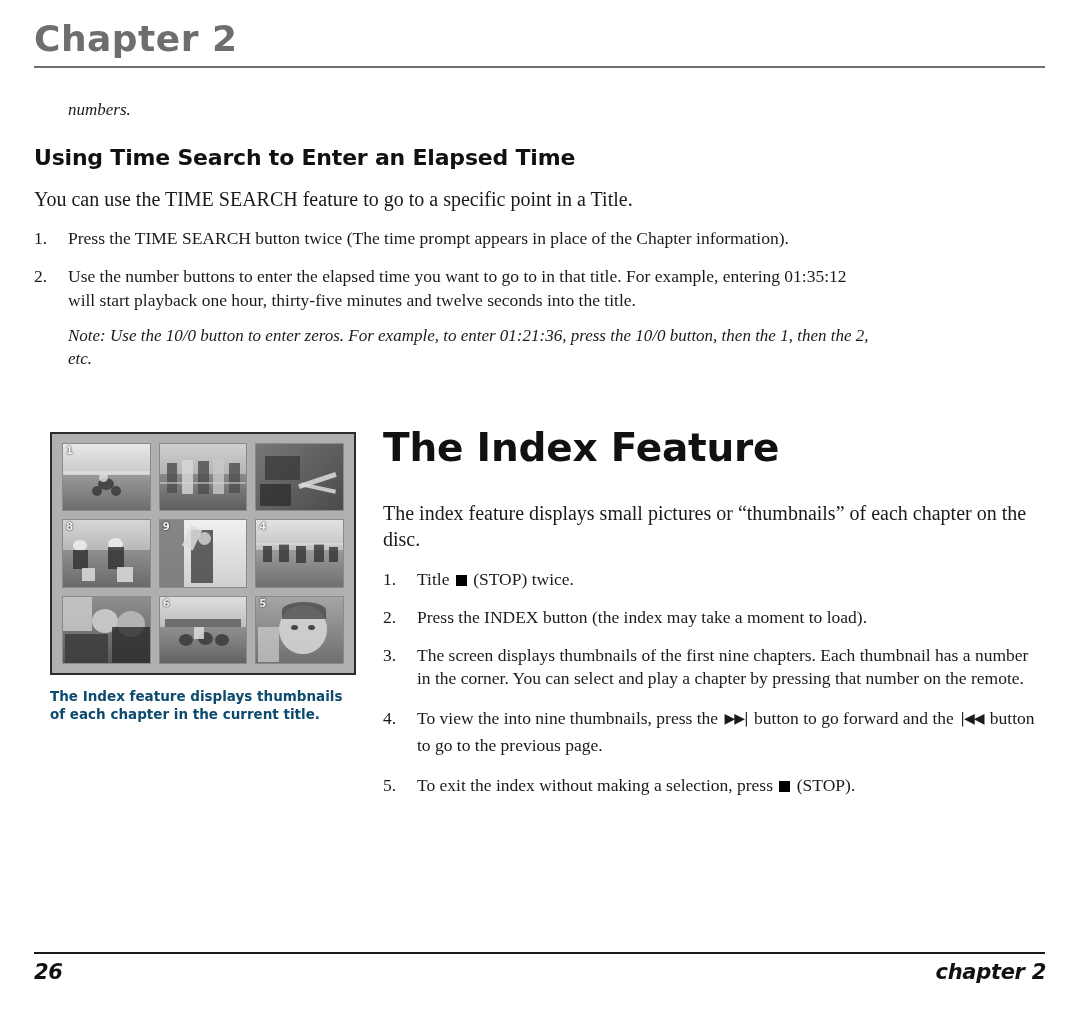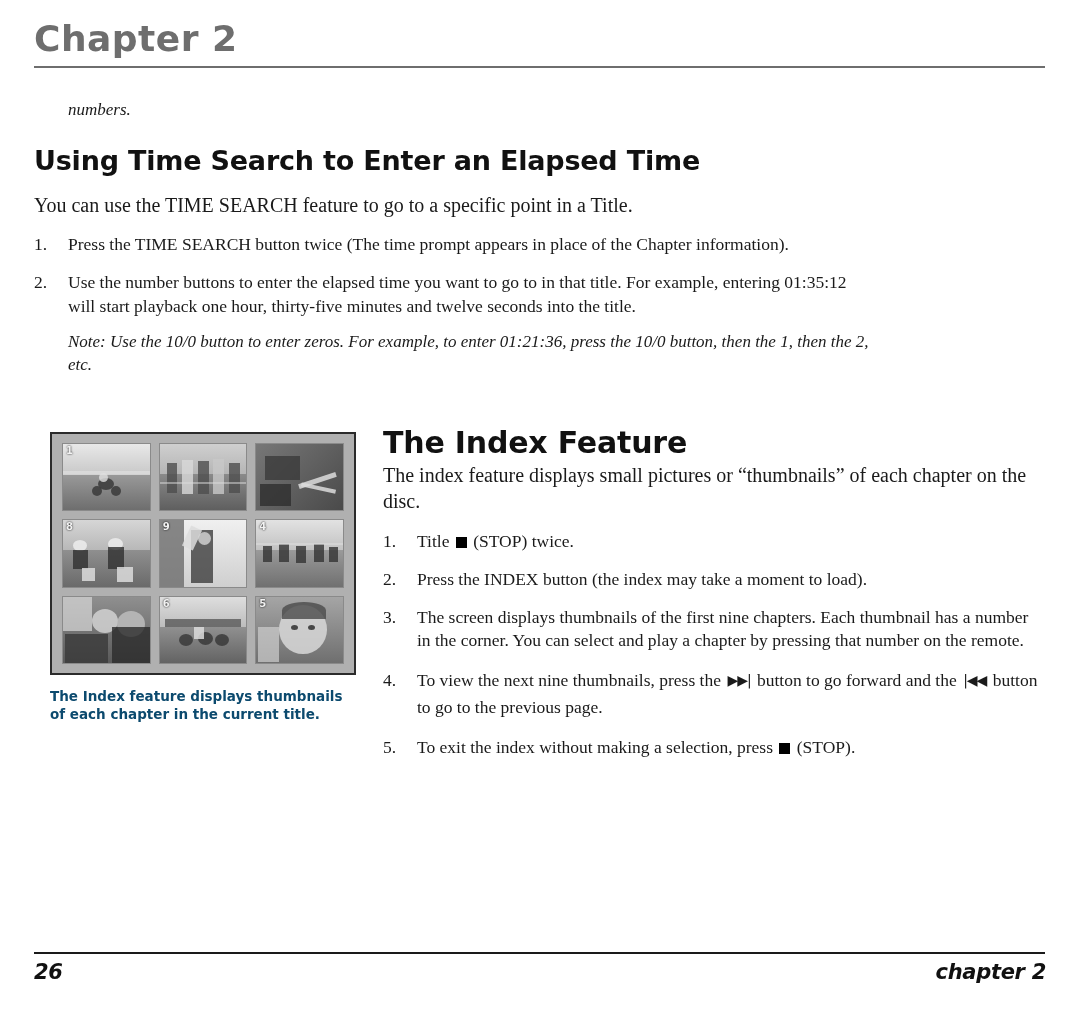--- a/index.html
+++ b/index.html
@@ -52,21 +52,21 @@
   
   #section-time-search {
     position: absolute;
     left: 34px;
     top: 145px;
     width: 840px;
   }
   .section-heading {
     font-family: "DejaVu Sans", sans-serif;
     font-weight: bold;
-    font-size: 27px;
+    font-size: 22px;
     color: #111111;
     margin: 0 0 16px 0;
     letter-spacing: -0.2px;
   }
   .body-para {
     font-size: 20px;
     line-height: 1.32;
     margin: 0 0 15px 0;
   }
 
@@ -179,22 +179,22 @@
   .lt { position:absolute; background:#dcdcdc; opacity:.85; }
 
   
   #section-index {
     position: absolute;
     left: 383px;
     top: 425px;
     width: 663px;
   }
   #section-index .section-heading {
-    font-size: 30px;
-    margin-bottom: 2px;
+    font-size: 39px;
+    margin-bottom: 30px;
   }
   .glyph-stop {
     display: inline-block;
     width: 11px;
     height: 11px;
     background: #000;
     vertical-align: -1px;
     margin: 0 2px;
   }
   .glyph-skip {
@@ -391,21 +391,21 @@
     <li>
       <span class="li-num">2.</span>
       <span>Press the INDEX button (the index may take a moment to load).</span>
     </li>
     <li>
       <span class="li-num">3.</span>
       <span>The screen displays thumbnails of the first nine chapters. Each thumbnail has a number in the corner. You can select and play a chapter by pressing that number on the remote.</span>
     </li>
     <li style="line-height:1.55">
       <span class="li-num">4.</span>
-      <span>To view the next nine thumbnails, press the </span><span class="glyph-skip">▶▶|</span><span> button to go forward and the </span><span class="glyph-skip">|◀◀</span><span> button to go to the previous page.</span>
+      <span>To view the into nine thumbnails, press the </span><span class="glyph-skip">▶▶|</span><span> button to go forward and the </span><span class="glyph-skip">|◀◀</span><span> button to go to the previous page.</span>
     </li>
     <li>
       <span class="li-num">5.</span>
       <span>To exit the index without making a selection, press </span><span class="glyph-stop"></span><span> (STOP).</span>
     </li>
   </ol>
 </div>
 
 <div id="page-footer">
   <div class="footer-rule"></div>

